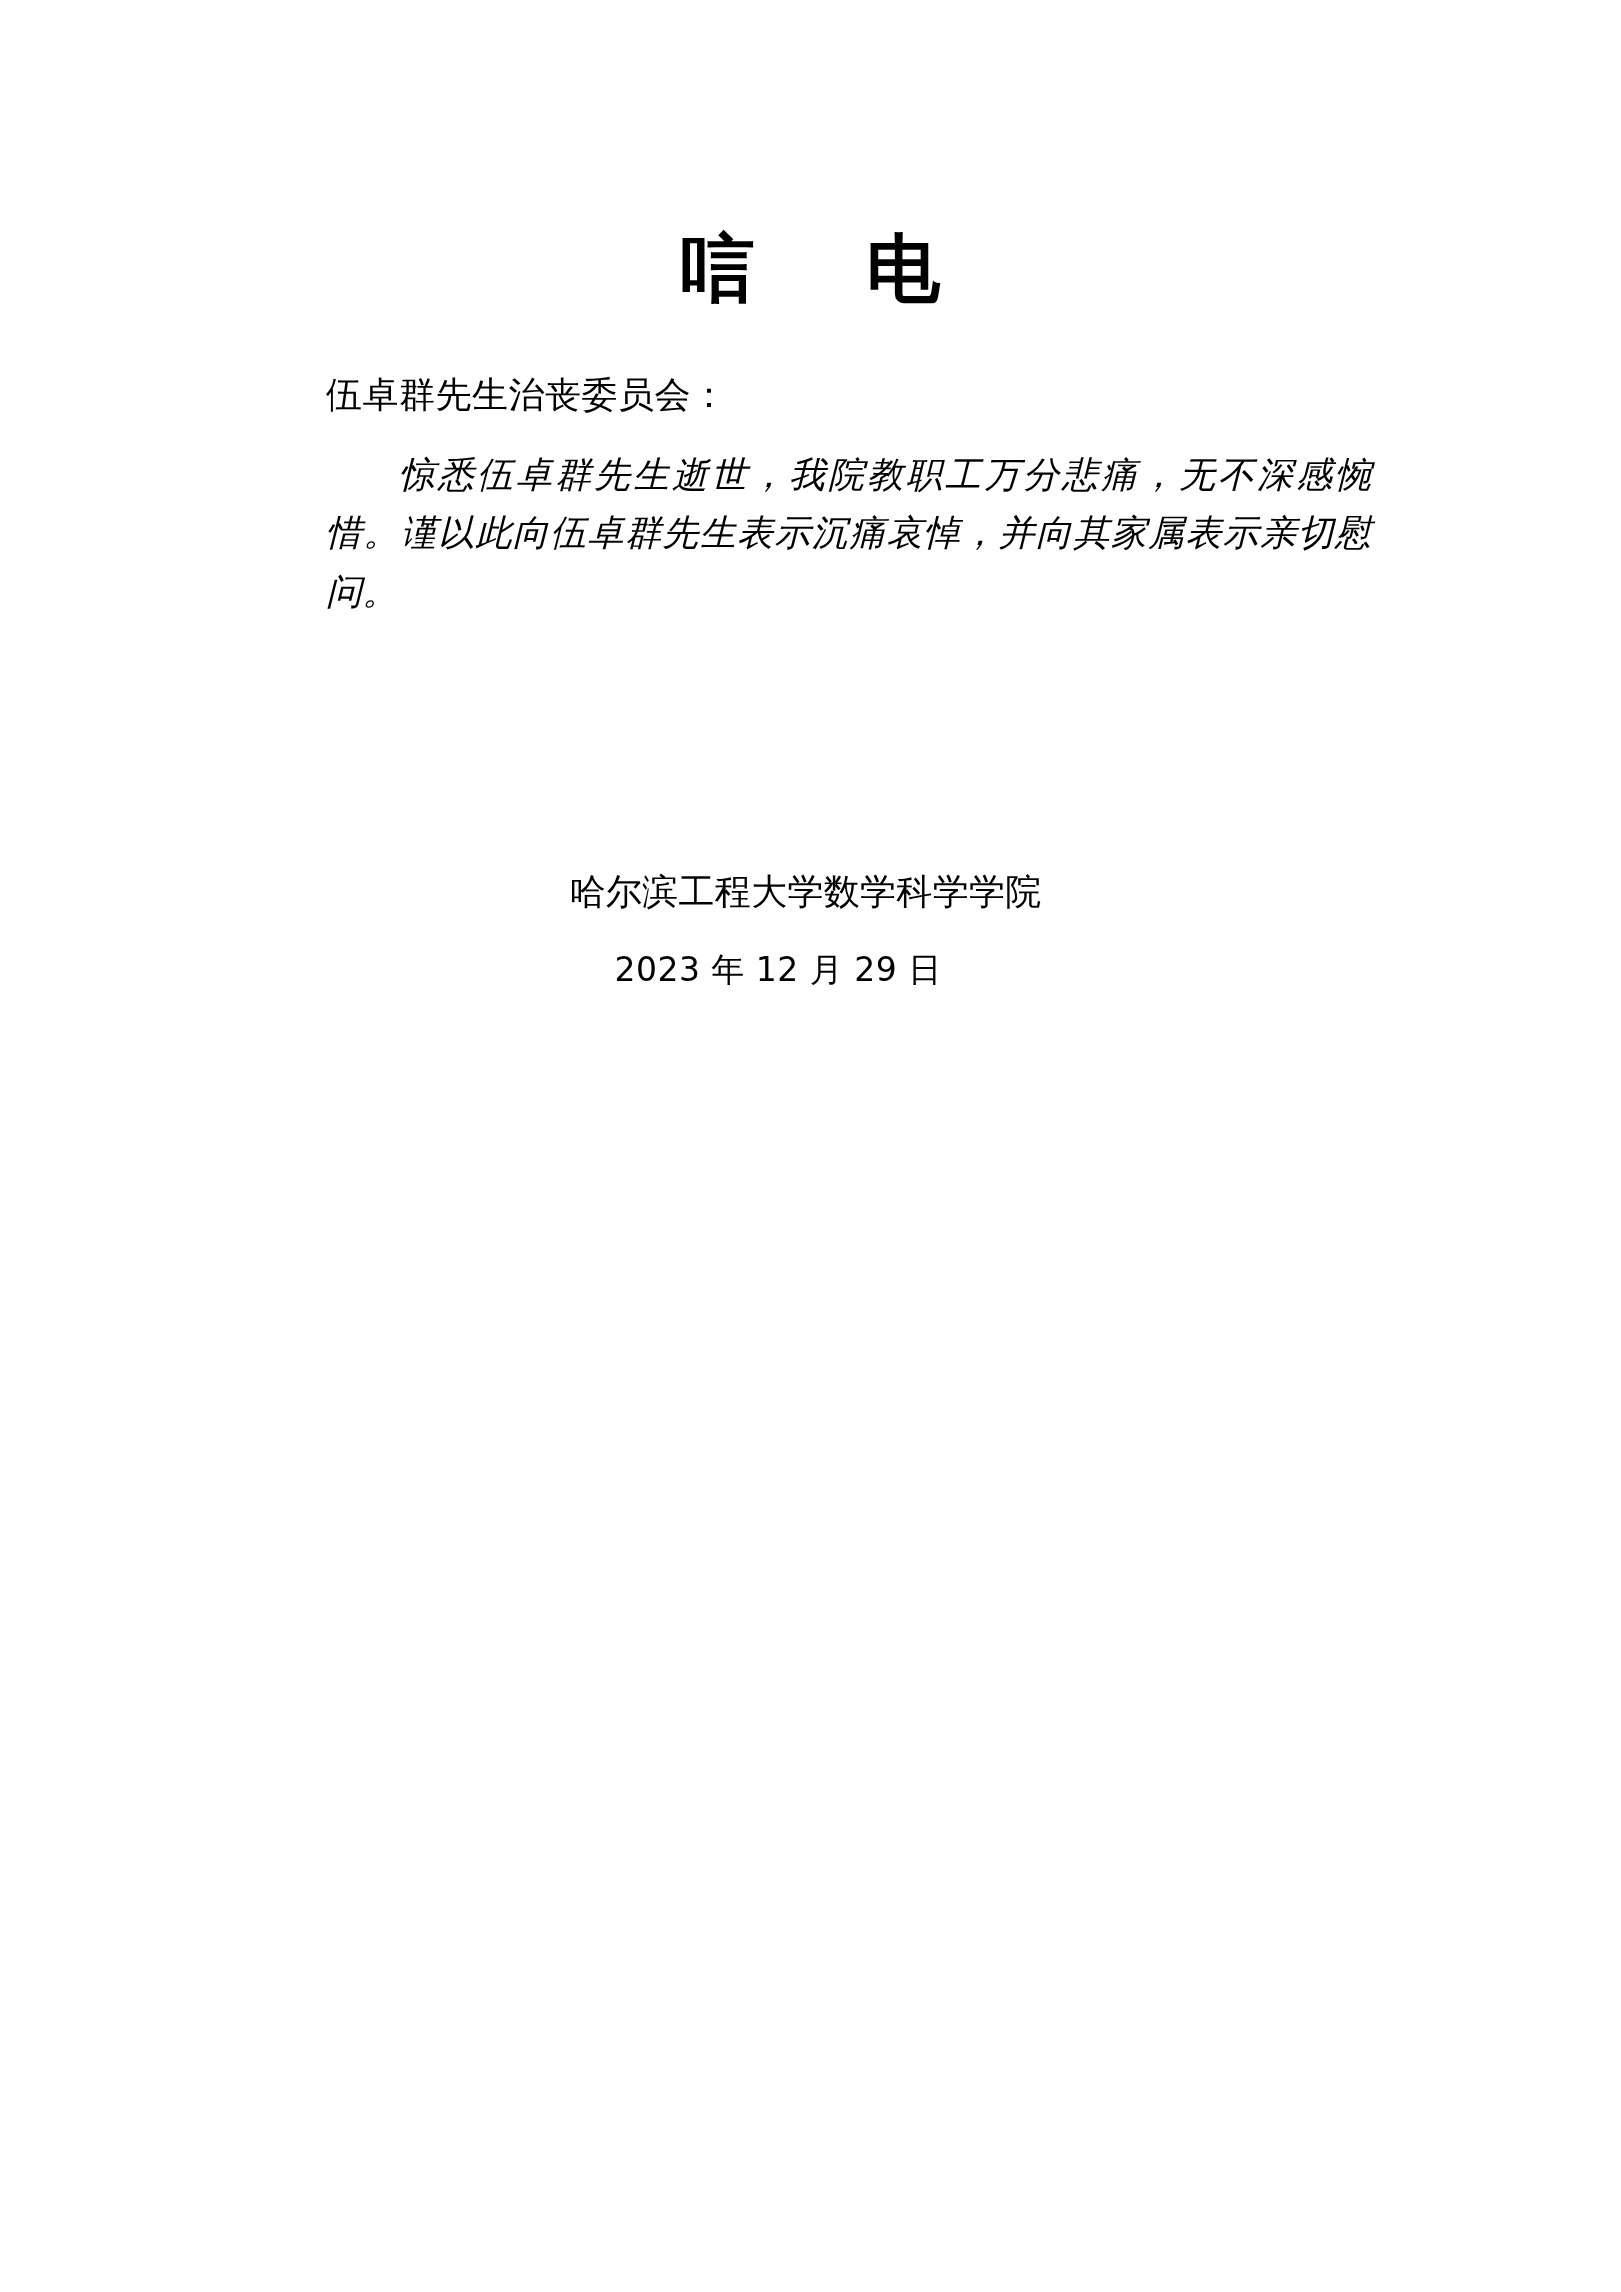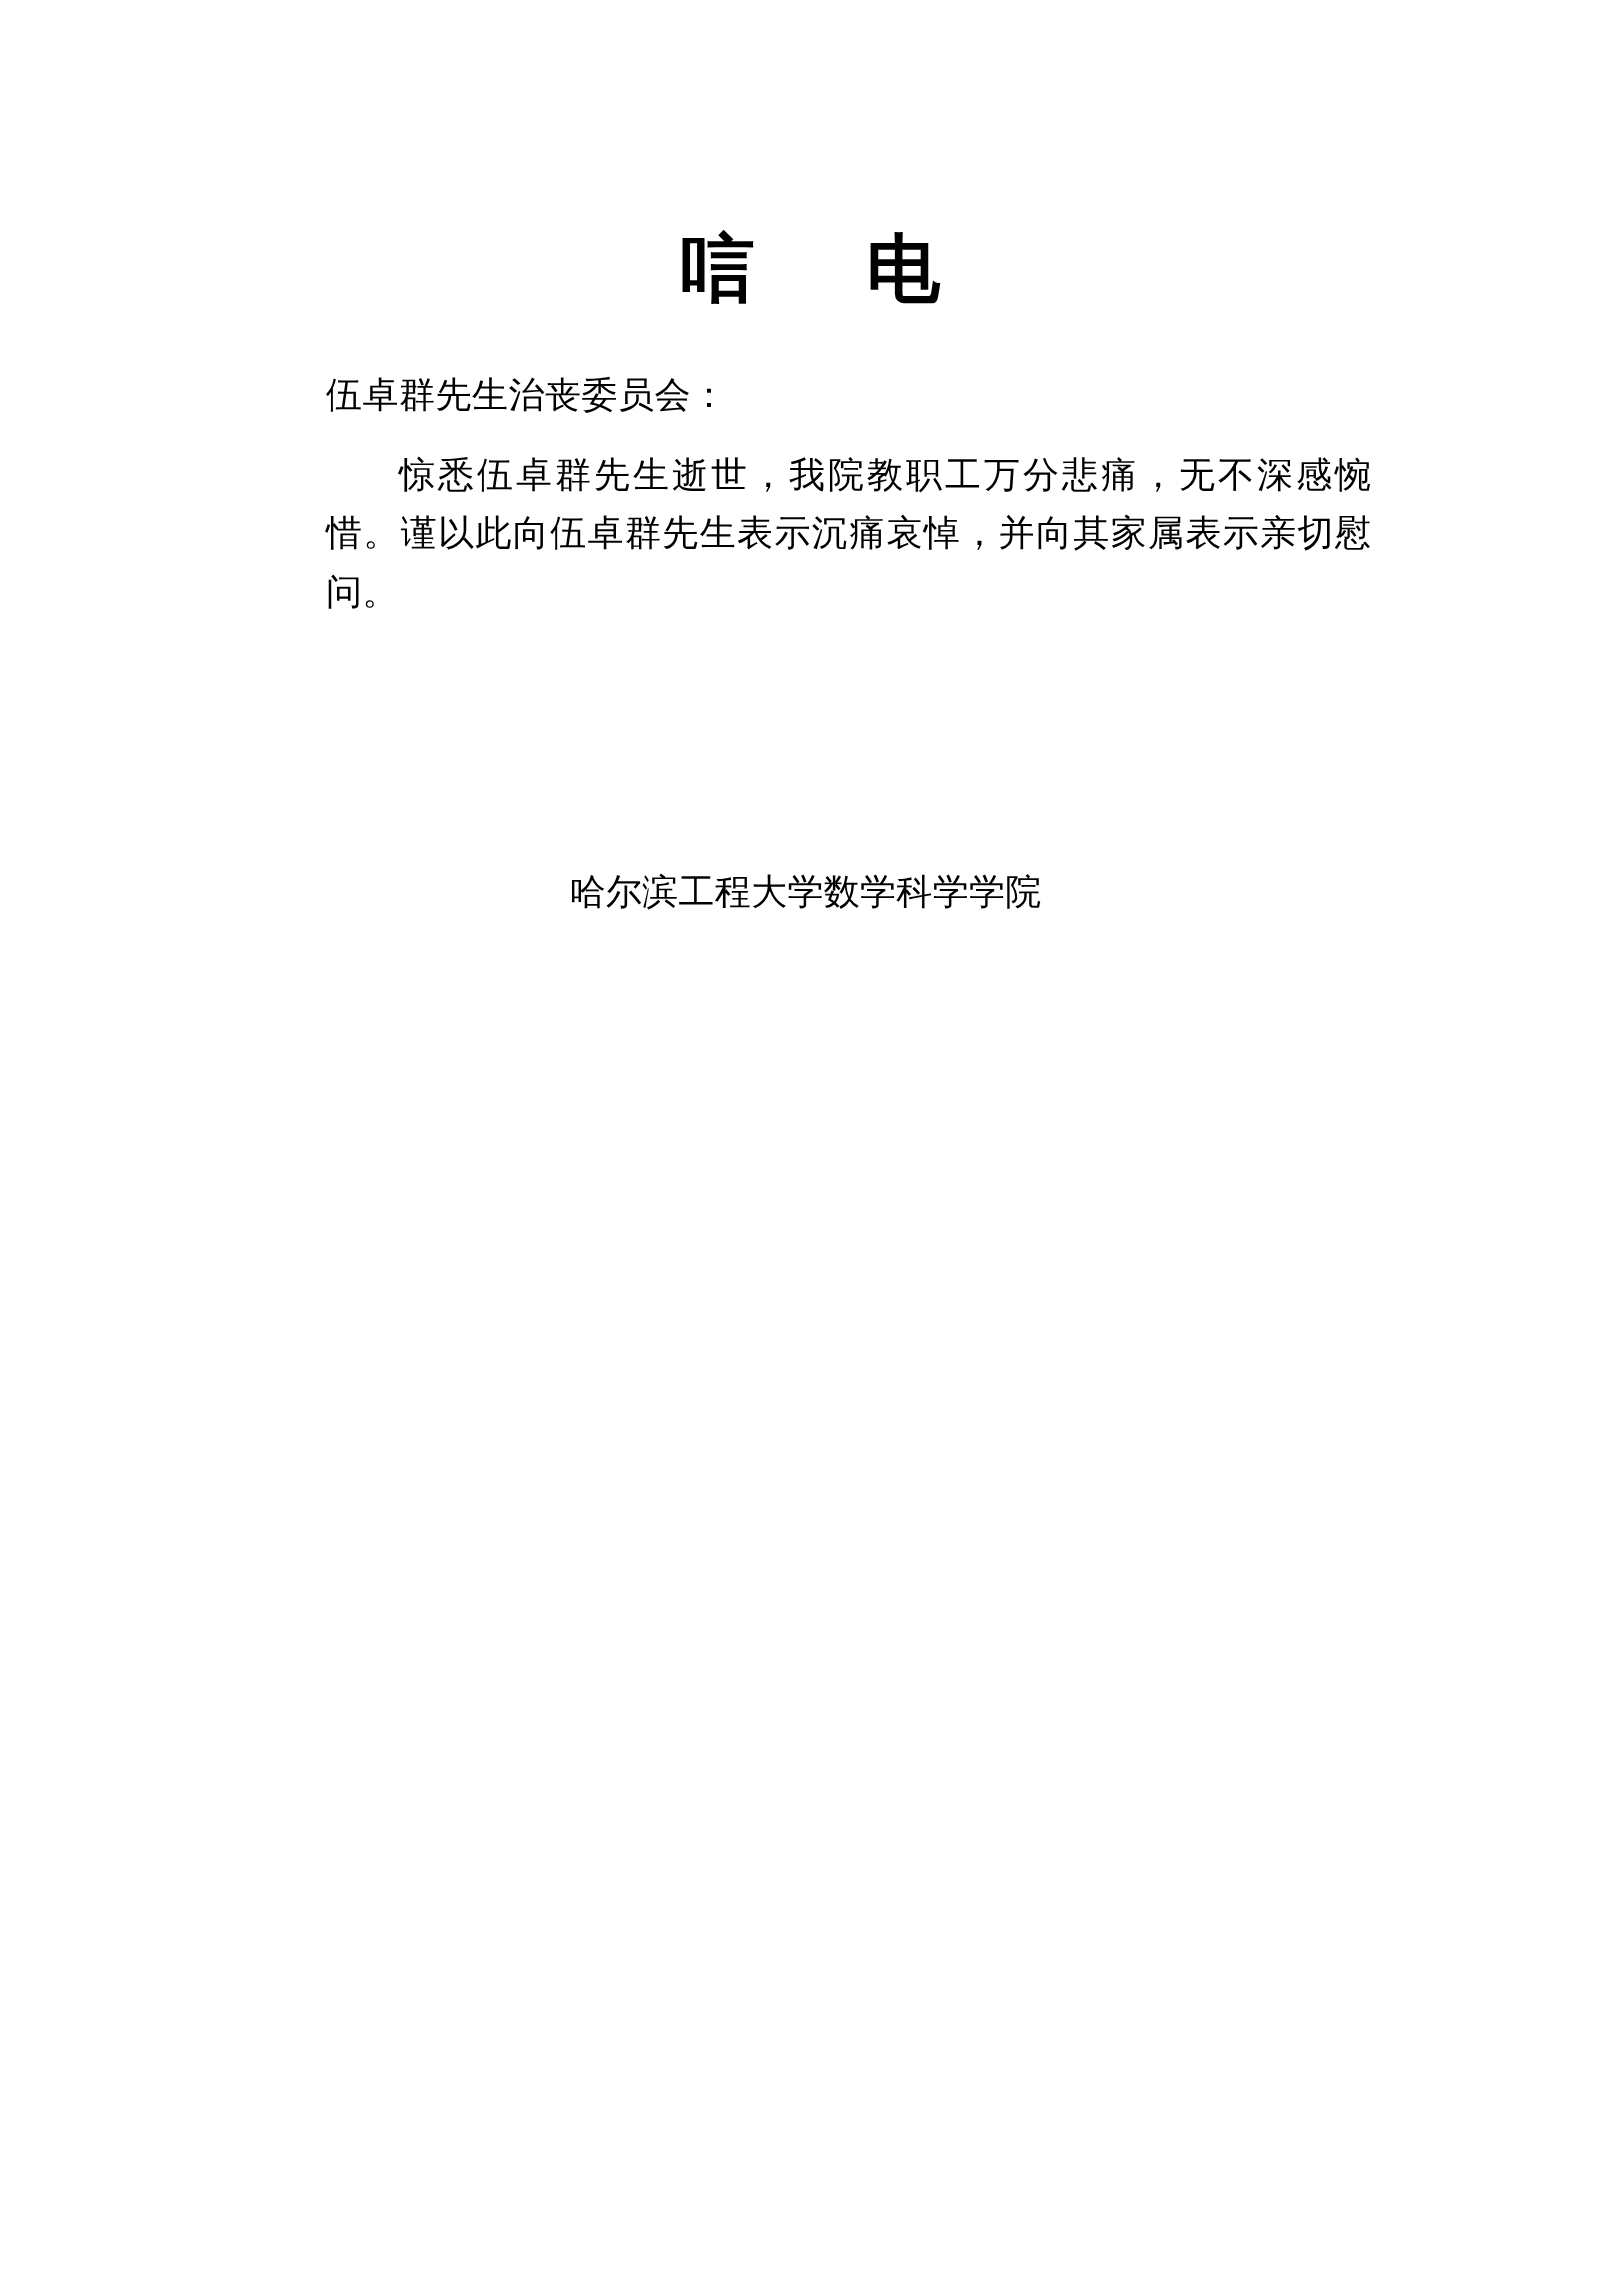--- a/index.html
+++ b/index.html
@@ -48,20 +48,21 @@
   }
   p.para {
     margin: 0;
     margin-top: 33px;
     font-size: 36px;
     line-height: 1.62;
     text-align: justify;
     text-justify: inter-ideograph;
     text-indent: 73px;
     letter-spacing: 0.3px;
+    font-style: italic;
   }
   .signature-block {
     margin: 2px auto;
     width: 1137px;
     box-sizing: border-box;
     padding-right: 9.8px;
     margin-top: 253px;
     text-align: center;
   }
   .sig-org {
@@ -89,16 +90,17 @@
     <div class="salutation">伍卓群先生治丧委员会：</div>
 
     <p class="para">惊悉伍卓群先生逝世，我院教职工万分悲痛，无不深感惋惜。谨以此向伍卓群先生表示沉痛哀悼，并向其家属表示亲切慰问。</p>
 
 
 
   </div>
 
   <div class="signature-block">
     <div class="sig-org">哈尔滨工程大学数学科学学院</div>
+    <div class="sig-date">2023 年 12 月 29 日</div>
   </div>
 
 </div>
 
 
 </body></html>

